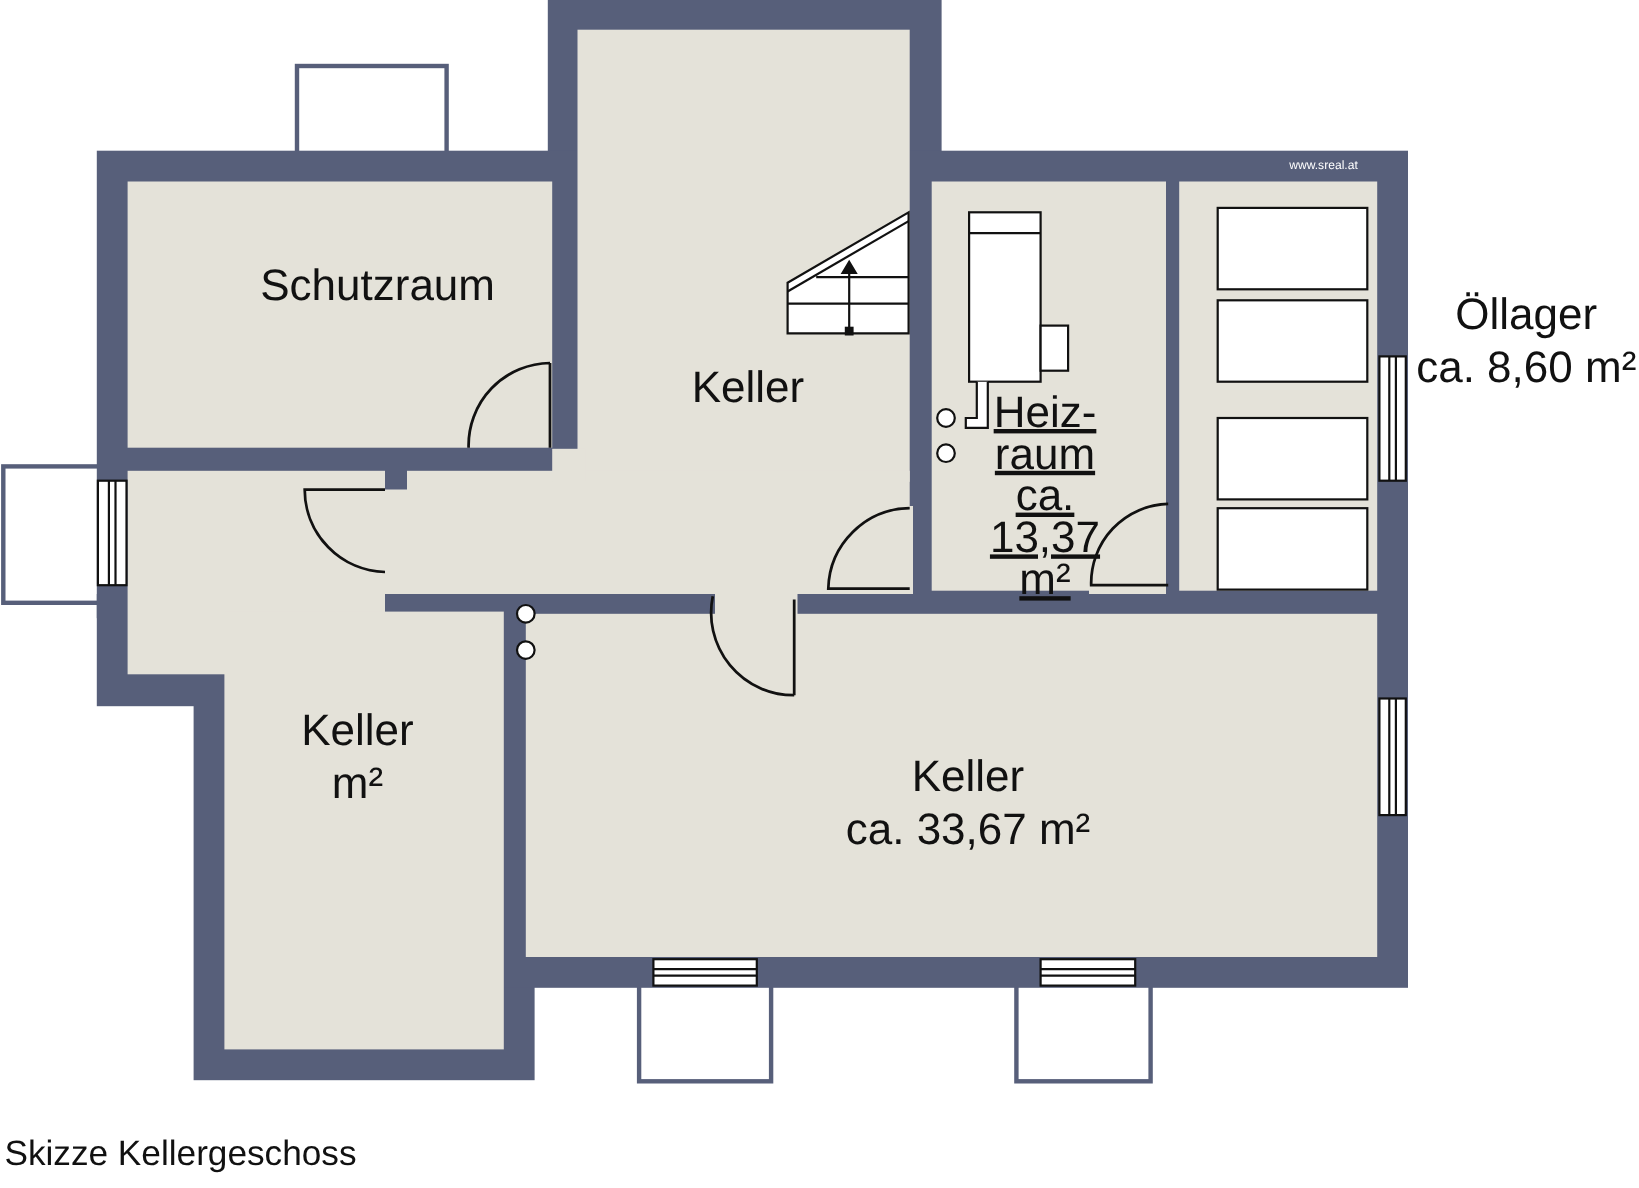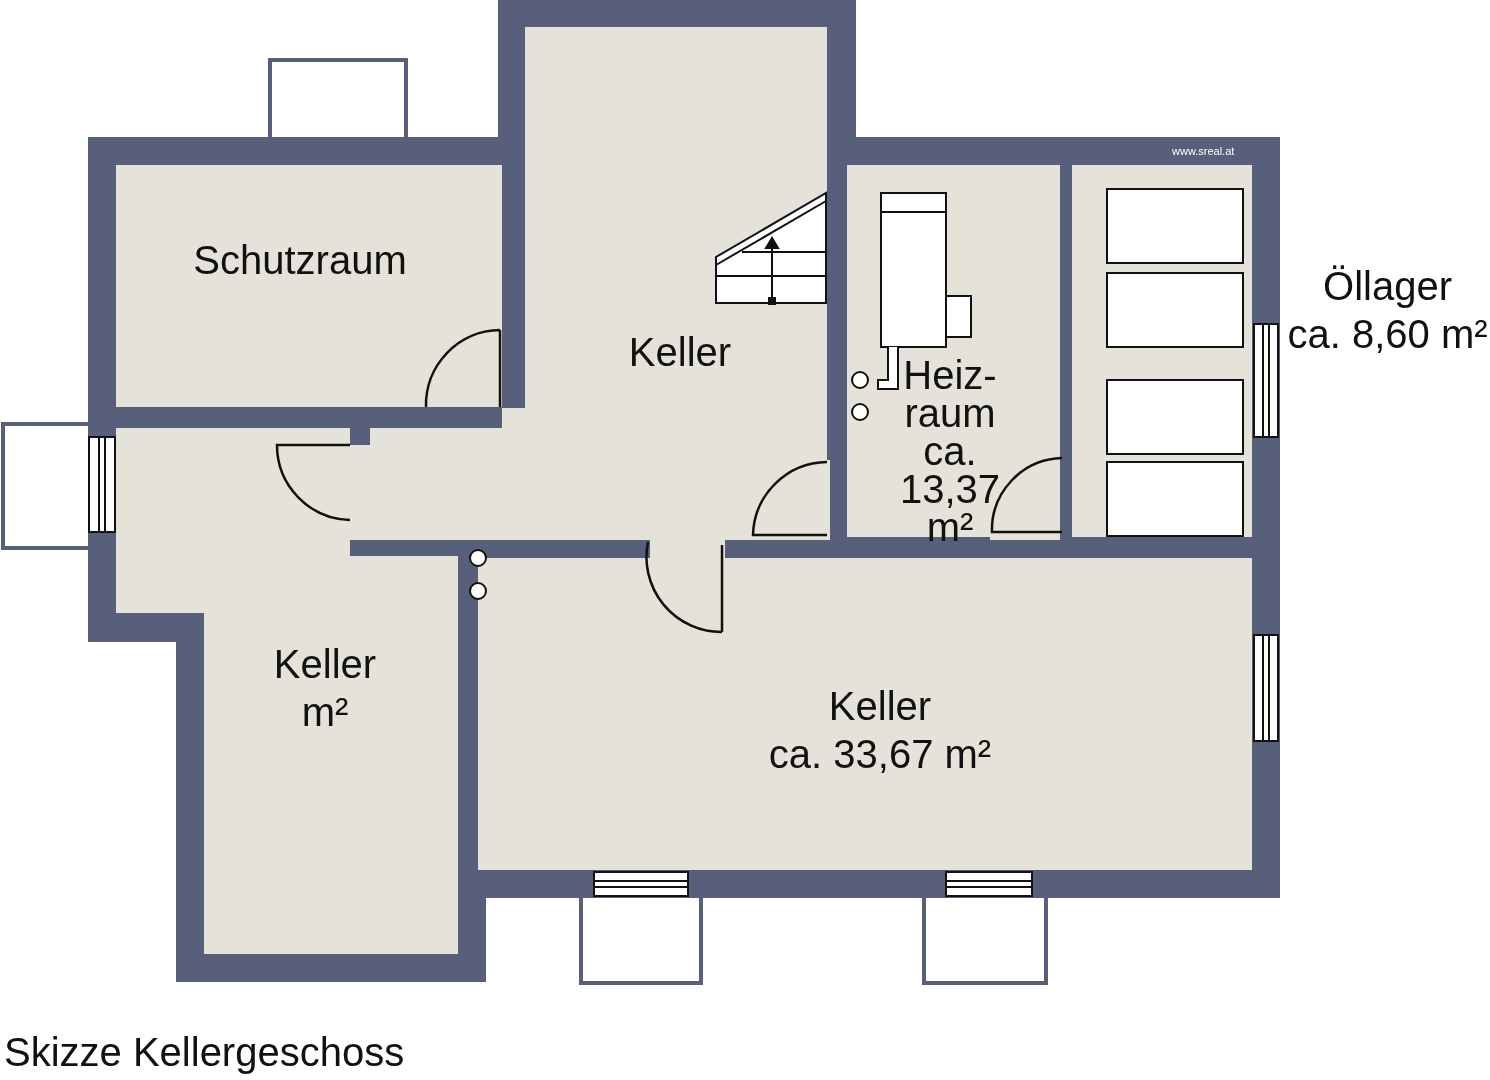--- a/index.html
+++ b/index.html
@@ -1,19 +1,19 @@
 <!DOCTYPE html>
 <html><head>
 <meta charset="utf-8">
 <style>
   html, body { margin:0; padding:0; background:#ffffff; }
   body { width:1490px; height:1080px; position:relative; overflow:hidden; font-family:"Liberation Sans", sans-serif; }
   #plan { position:absolute; left:0; top:0; width:1490px; height:1080px; }
   .room-label { position:absolute; text-align:center; color:#111; font-size:40px; line-height:48px; font-family:"Liberation Sans", sans-serif; }
-  .caption { position:absolute; left:4px; top:1030px; font-size:40px; color:#111; font-family:"Liberation Sans", sans-serif; }
+  .caption { position:absolute; left:4px; top:1030px; font-size:32px; color:#111; font-family:"Liberation Sans", sans-serif; }
   .watermark { position:absolute; left:1172px; top:145px; font-size:11px; color:#ffffff; font-family:"Liberation Sans", sans-serif;text-align:center; }
 </style>
 </head>
 <body>
 
 <svg id="plan" viewBox="0 0 1490 1080" xmlns="http://www.w3.org/2000/svg">
 
   <g fill="#ffffff" stroke="#575f7a" stroke-width="4">
     <rect x="270" y="60" width="136" height="82"></rect>
     <rect x="3" y="424" width="92" height="124"></rect>
@@ -98,29 +98,29 @@
   <g fill="#ffffff" stroke="#111" stroke-width="2">
     <rect x="1107" y="189" width="136" height="74"></rect>
     <rect x="1107" y="273" width="136" height="74"></rect>
     <rect x="1107" y="380" width="136" height="74"></rect>
     <rect x="1107" y="462" width="136" height="74"></rect>
   </g>
 </svg>
 
 <div class="watermark">www.sreal.at</div>
 
-<div class="room-label" style="left:150px;top:236px;width:300px;">
+<div class="room-label" style="left:150px;top:236px;width:300px;text-align:right;">
   <div>Schutzraum</div>
 </div>
 
 <div class="room-label" style="left:530px;top:328px;width:300px;">
   <div>Keller</div>
 </div>
 
-<div class="room-label" style="left:890px;top:356px;width:120px;line-height:38px;">
+<div class="room-label" style="left:890px;top:356px;width:120px;line-height:38px;text-decoration:underline;">
   <div>Heiz-</div>
   <div>raum</div>
   <div>ca.</div>
   <div>13,37</div>
   <div>m²</div>
 </div>
 
 <div class="room-label" style="left:1280px;top:262px;width:215px;">
   <div>Öllager</div>
   <div>ca. 8,60 m²</div>

